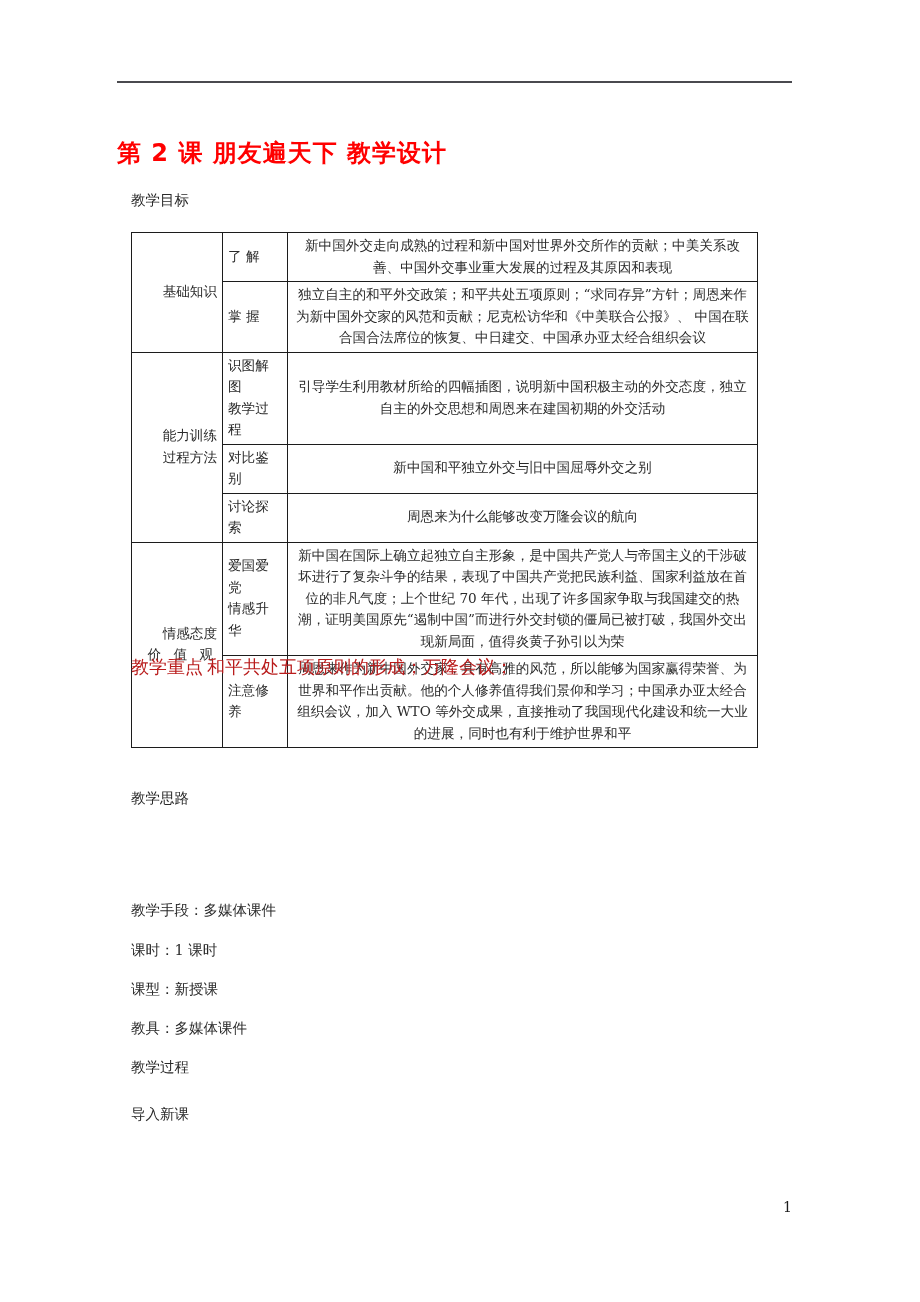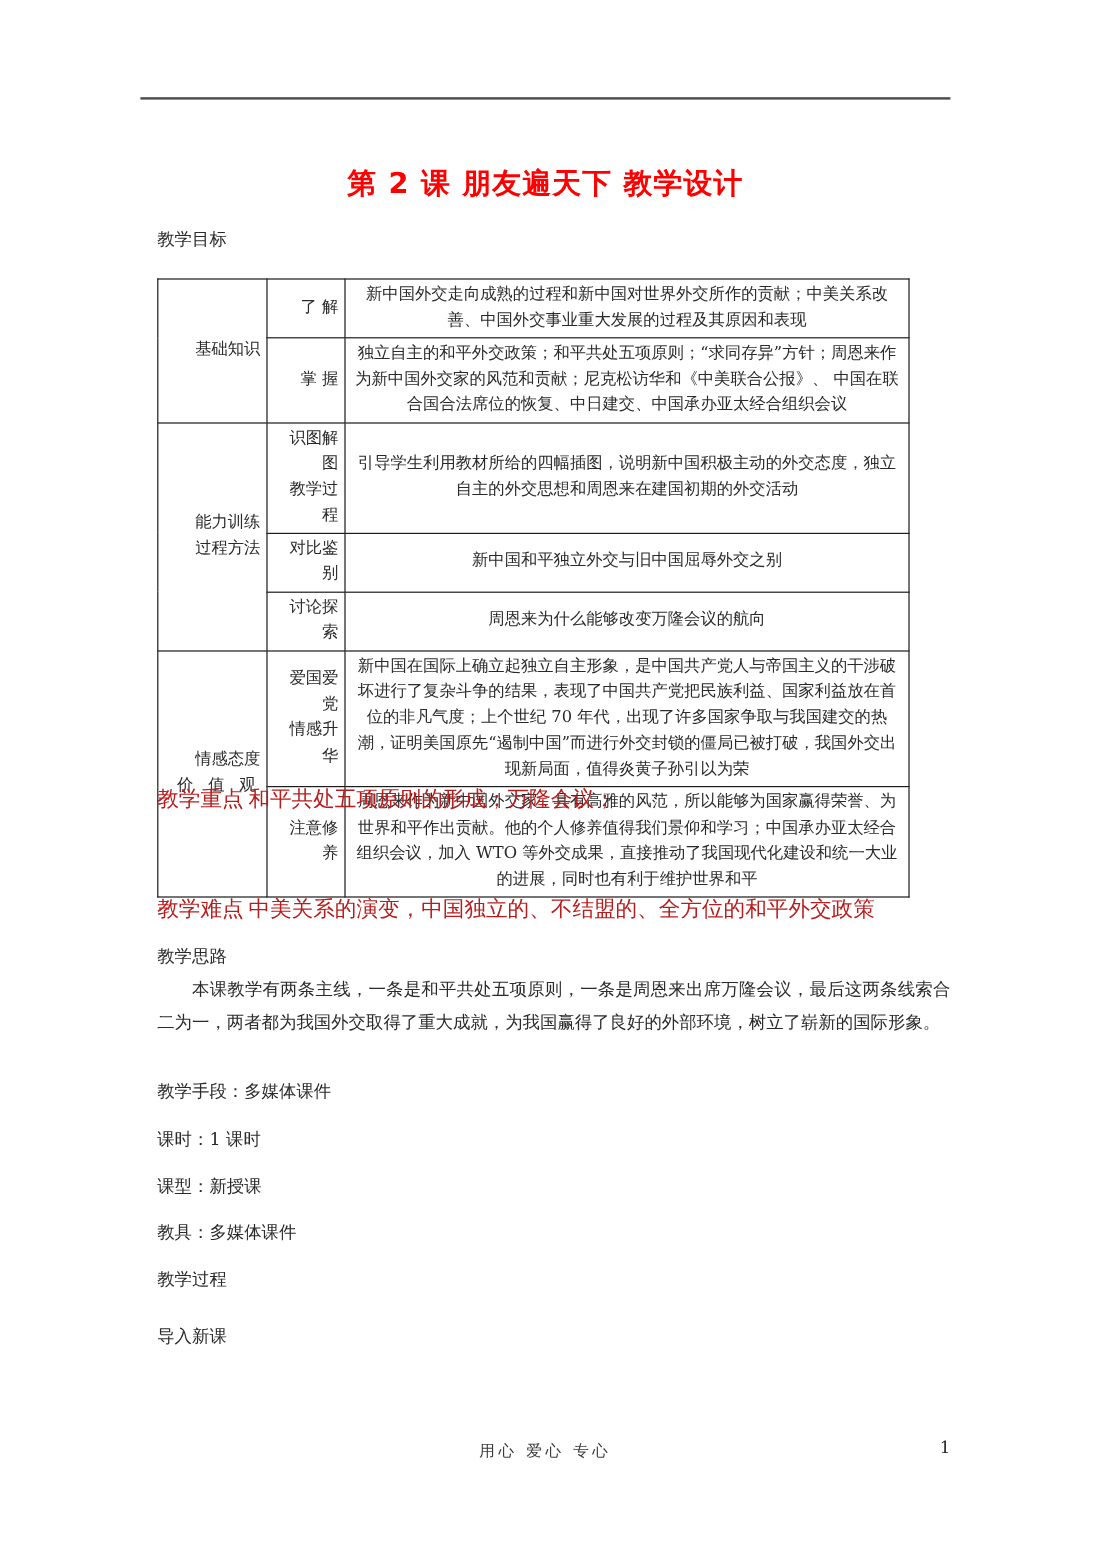--- a/index.html
+++ b/index.html
@@ -30,21 +30,21 @@
     width: 675px;
     height: 2px;
     background: #4a4a4f;
   }
   
   .doc-title {
     position: absolute;
     left: 117px;
     top: 138px;
     width: 675px;
-    text-align: center;
+    text-align: left;
     color: #ff0000;
     font-size: 24px;
     font-weight: bold;
     letter-spacing: 1px;
     line-height: 1.25;
     font-family: "DejaVu Sans", "Liberation Sans", sans-serif;
   }
   .label-line {
     position: absolute;
     font-size: 14.5px;
@@ -67,21 +67,21 @@
     border: 1.2px solid #1c1c1c;
     padding: 2px 5px 3px 5px;
     vertical-align: middle;
   }
   .kv-table td.col-a {
     width: 80px;
     text-align: right;
   }
   .kv-table td.col-b {
     width: 54px;
-    text-align: right;
+    text-align: left;
   }
   .kv-table td.col-c {
     text-align: center;
     margin-top: 20px;
   }
   .cat-line { display: block; }
   .cat-line.sp { letter-spacing: 4px; }
   
   .block {
     position: absolute;
@@ -186,33 +186,26 @@
       <tr>
         <td class="col-b">注意修养</td>
         <td class="col-c">周恩来作为新中国外交家，具有高雅的风范，所以能够为国家赢得荣誉、为世界和平作出贡献。他的个人修养值得我们景仰和学习；中国承办亚太经合组织会议，加入 WTO 等外交成果，直接推动了我国现代化建设和统一大业的进展，同时也有利于维护世界和平</td>
       </tr>
     </tbody>
   </table>
 
   <div class="block" style="left:131px; top:654px;">
     <span class="hang-label">教学重点</span><span>和平共处五项原则的形成；万隆会议；</span>
   </div>
-  <div class="block" style="left:131px; top:745px;">
-    <span class="hang-label">教学难点</span><span>中美关系的演变，中国独立的、不结盟的、全方位的和平外交政策</span>
-  </div>
 
   <div class="label-line" style="left:131px; top:786px;">教学思路</div>
-  <div class="flow" style="top:811px;">
-    <span class="ind">本课教学有两条主线，一条是和平共处五项原则，一条是周恩来出席万隆会议，最后这两条线索合二为一，两者都为我国外交取得了重大成就，为我国赢得了良好的外部环境，树立了崭新的国际形象。</span>
-  </div>
 
   <div class="label-line" style="left:131px; top:898px;">教学手段：多媒体课件</div>
   <div class="label-line" style="left:131px; top:938px;text-align:center;">课时：1 课时</div>
   <div class="label-line" style="left:131px; top:977px;">课型：新授课</div>
   <div class="label-line" style="left:131px; top:1016px;">教具：多媒体课件</div>
   <div class="label-line" style="left:131px; top:1055px;">教学过程</div>
 
   <div class="label-line" style="left:131px; top:1102px;">导入新课</div>
 
-  <div class="footer-text">用心  爱心  专心</div>
   <div class="page-number">1</div>
 
 </div>
 
 </body></html>

